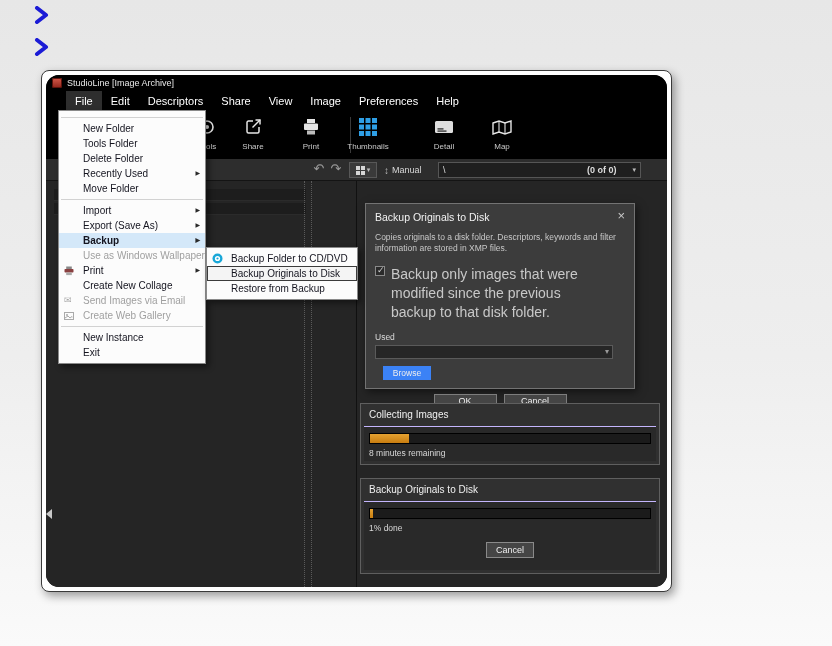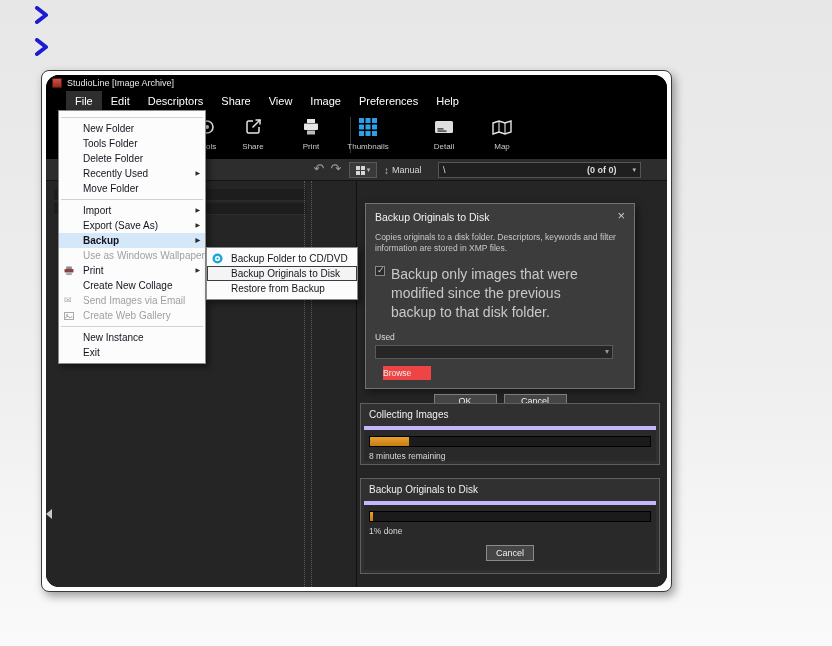--- a/index.html
+++ b/index.html
@@ -59,30 +59,30 @@
   .dlg-close { color:#c8c8c8; font-size:13px; line-height:10px; cursor:default; }
   .dlg-desc { margin-top:9px; color:#c8c8c8; font-size:8.5px; line-height:1.35; width:250px; }
   .dlg-check-row { margin-top:10px; display:flex; gap:6px; width:220px; }
   .checkbox { width:10px; height:10px; background:#2a2a2a; border:1px solid #8a8a8a; position:relative; flex:none; margin-top:1px; }
   .checkbox.checked::after { content:"✓"; position:absolute; left:1px; top:-2px; color:#cfcfcf; font-size:9px; }
   .check-label { color:#c8c8c8; font-size:14px; line-height:1.35; }
   .dlg-path-label { margin-top:10px; color:#dcdcdc; font-size:8.5px; }
   .combo { margin-top:3px; width:238px; height:14px; background:#262626; border:1px solid #5a5a5a; display:flex; align-items:center; }
   .combo .cval { flex:1; color:#ddd; font-size:8.5px; padding-left:4px; }
   .combo .ccaret { color:#999; font-size:8px; padding-right:3px; }
-  .browse-btn { margin:7px 0 0 8px; width:48px; height:14px; background:#ef4444; color:#eee; font-size:8.5px; line-height:14px; }
+  .browse-btn { margin:7px 0 0 8px; width:48px; height:14px; background:#3b82f6; color:#eee; font-size:8.5px; text-align:center; line-height:14px; }
   .dlg-buttons { margin-top:14px; display:flex; justify-content:center; gap:7px; }
   .dlg-btn { width:63px; height:15px; background:#454545; border:1px solid #7d7d7d; color:#eee; font-size:9px; text-align:center; line-height:13px; }
 
   
   .pg-panel { position:absolute; left:314px; width:300px; background:#303030; border:1px solid #5f5f5f; }
   .pg1 { top:222px; height:62px; }
   .pg2 { top:297px; height:96px; }
   .pg-title { color:#f0f0f0; font-size:10px; padding:5px 8px 4px; }
-  .pg-body { border-top:4px solid #c4b5fd; background:#292929; position:absolute; left:3px; right:3px; bottom:3px; top:22px; padding:6px 5px 0; }
+  .pg-body { border-top:1px solid #c4b5fd; background:#292929; position:absolute; left:3px; right:3px; bottom:3px; top:22px; padding:6px 5px 0; }
   .track { height:11px; background:#1b1b1b; border:1px solid #000; }
   .fill { height:100%; background:linear-gradient(#e5a231,#c87d10); }
   .pg-status { color:#d8d8d8; font-size:8.5px; margin-top:4px; }
   .pg-cancel { margin:9px auto 0; width:48px; height:16px; background:#454545; border:1px solid #8a8a8a; color:#eee; font-size:9px; text-align:center; line-height:14px; }
 
   
   .menu { position:absolute; z-index:50; background:#fcfcfc; border:1px solid #8a8a8a; box-shadow:3px 3px 6px rgba(0,0,0,.45); padding:3px 0; }
   .file-menu { left:12px; top:35px; width:148px; }
   .sub-menu { left:160px; top:172px; width:152px; z-index:51; }
   .mi { position:relative; height:15px; line-height:15px; padding-left:24px; padding-right:16px; font-size:10px; color:#14141f; white-space:nowrap; cursor:default; }

